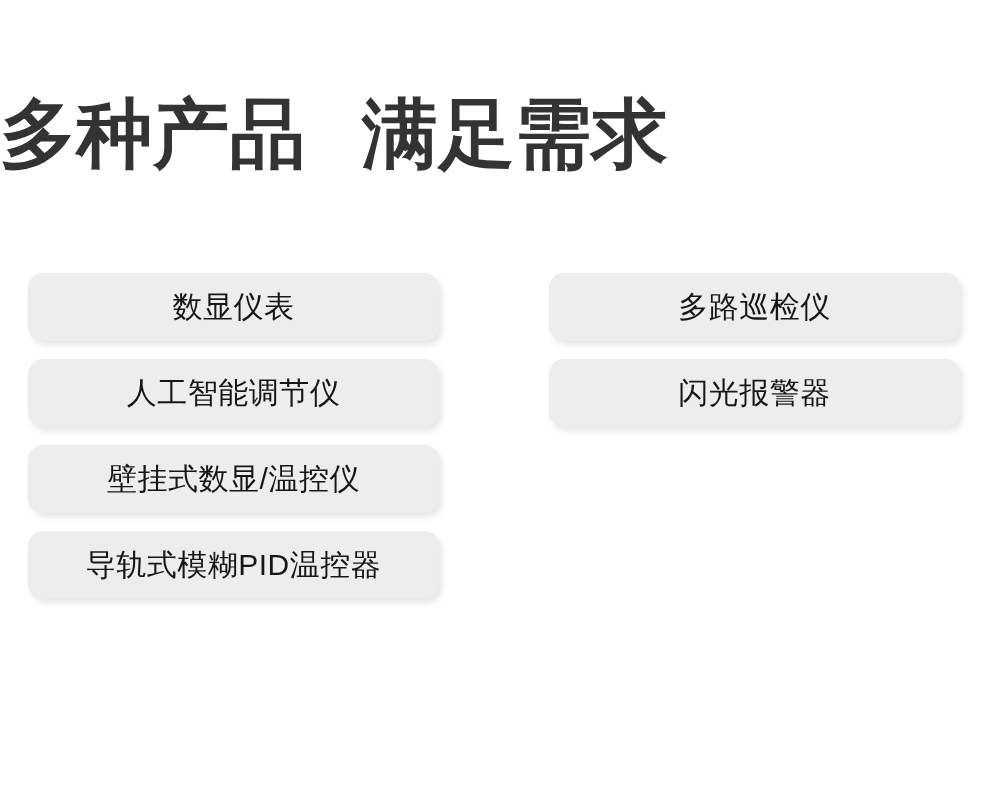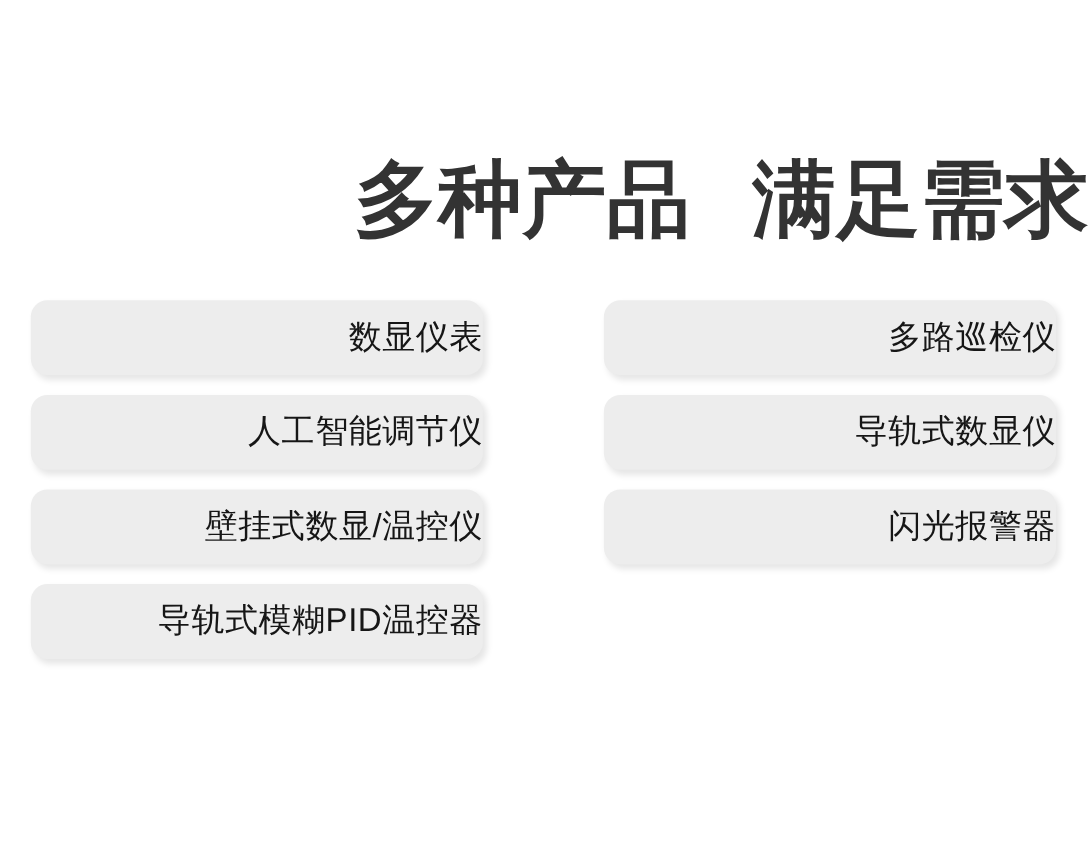--- a/index.html
+++ b/index.html
@@ -20,29 +20,28 @@
     height: 785px;
     box-sizing: border-box;
   }
 
   
   .heading {
     position: absolute;
     top: 88px;
     left: 0;
     width: 990px;
-    text-align: right;
+    text-align: left;
     color: #333333;
     font-size: 76px;
     line-height: 92px;
     font-weight: bold;
     letter-spacing: 0.5px;
     white-space: nowrap;
     user-select: none;
-    margin-top: 48px;
   }
   .heading .seg-gap {
     display: inline-block;
     width: 56px;
   }
 
   
   .columns {
     position: absolute;
     top: 273px;
@@ -61,21 +60,21 @@
   }
   .pill {
     box-sizing: border-box;
     width: 411px;
     height: 68px;
     border-radius: 15px;
     background: #ededed;
     box-shadow: 3px 4px 6px rgba(0, 0, 0, 0.10);
     display: flex;
     align-items: center;
-    justify-content: flex-end;
+    justify-content: center;
     cursor: pointer;
   }
   .pill-label {
     font-size: 30px;
     line-height: 34px;
     color: #161616;
     font-weight: 400;
     letter-spacing: 0.5px;
     white-space: nowrap;
     text-align: center;
@@ -105,21 +104,18 @@
       <div class="pill">
         <span class="pill-label">导轨式模糊PID温控器</span>
       </div>
     </div>
 
     <div class="column">
       <div class="pill">
         <span class="pill-label">多路巡检仪</span>
       </div>
       <div class="pill">
-        <span class="pill-label">导轨式数显仪</span>
-      </div>
-      <div class="pill">
         <span class="pill-label">闪光报警器</span>
       </div>
     </div>
 
   </div>
 </div>
 
 </body></html>

